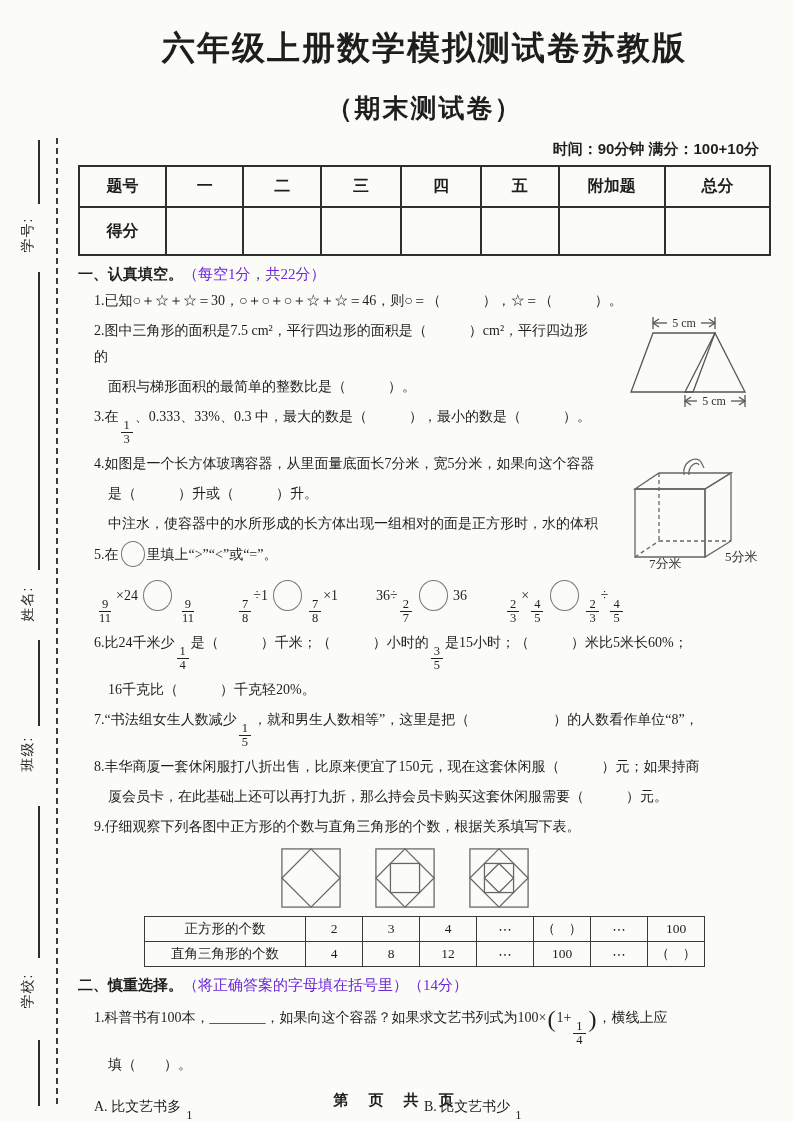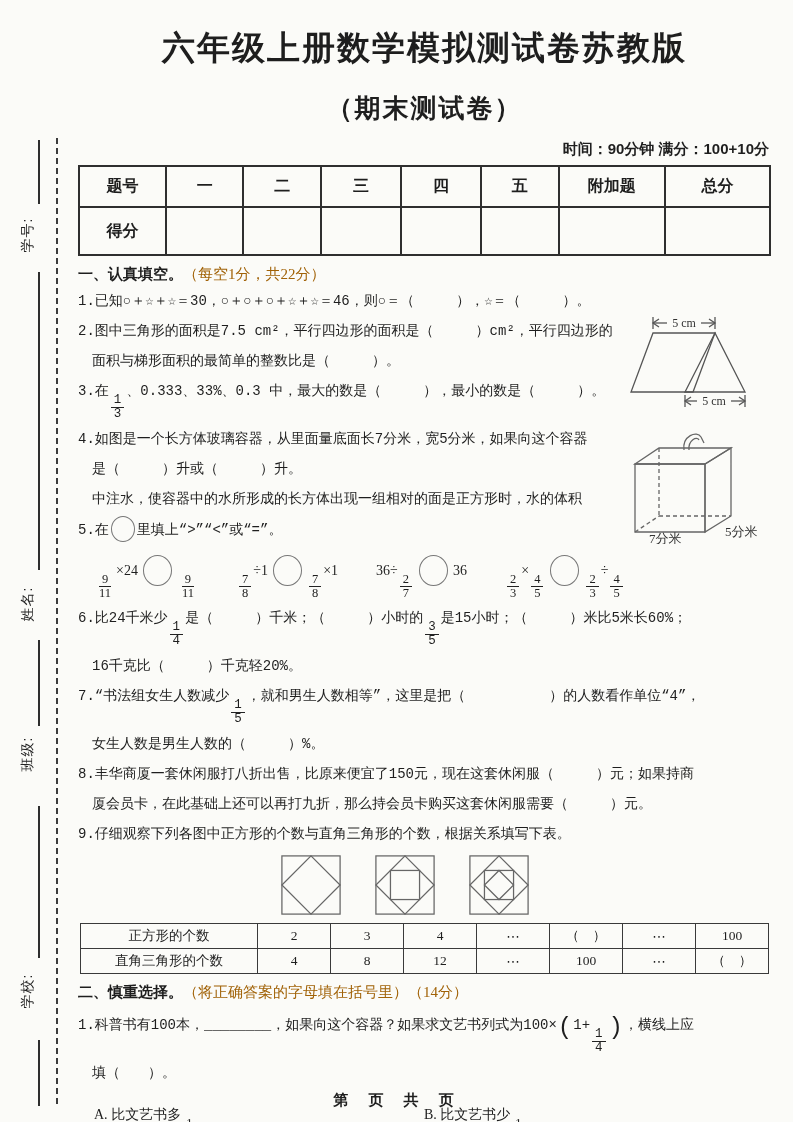--- a/index.html
+++ b/index.html
@@ -11,33 +11,33 @@
   .mdash{position:absolute;left:56px;top:138px;height:966px;border-left:2px dashed #3c3c3c;}
   .mlabel{position:absolute;left:-4px;width:64px;text-align:center;
           transform:rotate(-90deg);font-family:"Liberation Sans","DejaVu Sans",sans-serif;
           font-size:14px;color:#222;letter-spacing:1px;}
   
   .content{position:relative;padding:0 22px 0 78px;}
   .title{margin-top:26px;text-align:center;font-family:"Liberation Sans","DejaVu Sans",sans-serif;
          font-weight:700;font-size:33px;letter-spacing:2px;}
   .subtitle{margin-top:20px;text-align:center;font-family:"Liberation Sans","DejaVu Sans",sans-serif;
             font-weight:700;font-size:26px;letter-spacing:2px;}
-  .infoline{margin:14px 2px 6px 0;text-align:right;font-family:"Liberation Sans","DejaVu Sans",sans-serif;
+  .infoline{margin:14px 12px 6px 0;text-align:right;font-family:"Liberation Sans","DejaVu Sans",sans-serif;
             font-weight:700;font-size:15px;}
   
   table.score{width:100%;border-collapse:collapse;table-layout:fixed;
               font-family:"Liberation Sans","DejaVu Sans",sans-serif;}
   table.score td{border:2px solid #2f2f2f;text-align:center;font-size:16px;font-weight:700;}
   table.score tr.hd td{height:37px;}
   table.score tr.sc td{height:44px;}
   
   .sechead{margin:9px 0 3px 0;font-size:15px;}
   .sechead .st{font-family:Liberation Mono, monospace;font-weight:700;}
-  .sechead .sn{color:#a16207;}
-  p.q{margin:4px 0;line-height:26px;font-family:Liberation Mono, monospace;}
+  .sechead .sn{color:#6d28d9;}
+  p.q{margin:4px 16px;line-height:26px;}
   p.q.indent{padding-left:14px;}
   .wrapA,.wrapB{position:relative;}
   .wrapA p.q{padding-right:158px;}
   .wrapB p.q.fig{padding-right:140px;}
   .figA{position:absolute;right:0;top:-6px;}
   .figB{position:absolute;right:4px;top:-2px;}
   svg text{font-family:"Liberation Serif","DejaVu Serif",serif;}
   
   .f{display:inline-flex;flex-direction:column;align-items:center;vertical-align:-0.6em;
      line-height:1.1;font-size:12.5px;margin:0 2px;}
@@ -45,21 +45,21 @@
   .f .fd{padding:0 3px;}
   
   .circ{display:inline-block;width:27px;height:29px;border:1.4px solid #777;border-radius:50%;
         vertical-align:middle;margin:0 5px 3px 5px;}
   .circ.small{width:22px;height:24px;margin:0 2px 3px 2px;}
   .cmprow{display:flex;align-items:center;gap:38px;margin:10px 0 4px 16px;line-height:30px;}
   .ce{white-space:nowrap;}
   
   .patrow{display:flex;justify-content:center;gap:30px;margin:6px 40px 6px 0;}
   table.q9t{margin:4px auto 6px auto;border-collapse:collapse;}
-  table.q9t td{border:1.6px solid #3a3a3a;text-align:center;font-size:13.5px;height:24px;padding:0 14px;margin-left:24px;}
+  table.q9t td{border:1.6px solid #3a3a3a;text-align:center;font-size:13.5px;height:24px;padding:0 6px;margin-left:24px;}
   table.q9t td.lbl{width:148px;}
   table.q9t td.c{width:44px;}
   
   .optgrid{display:grid;grid-template-columns:330px 1fr;row-gap:24px;margin:16px 0 0 16px;}
   .opt{white-space:nowrap;line-height:26px;}
   .bigp{font-size:24px;vertical-align:-0.2em;padding:0 1px;}
   .blank{letter-spacing:0;}
   .footer{position:absolute;left:1px;bottom:12px;width:100%;text-align:center;
           font-family:"Liberation Sans","DejaVu Sans",sans-serif;font-weight:700;
           font-size:15px;letter-spacing:8px;}
@@ -217,22 +217,21 @@
           <span class="fd">4</span>
         </span><span>是（　　　）千米；（　　　）小时的</span><span class="f">
           <span class="fn">3</span>
           <span class="fd">5</span>
         </span><span>是15小时；（　　　）米比5米长60%；</span></p>
     <p class="q indent">16千克比（　　　）千克轻20%。</p>
 
     <p class="q"><span>7.“书法组女生人数减少</span><span class="f">
           <span class="fn">1</span>
           <span class="fd">5</span>
-        </span><span>，就和男生人数相等”，这里是把（　　　　　　）的人数看作单位“4”，</span></p>
-    <p class="q indent">女生人数是男生人数的（　　　）%。</p>
+        </span><span>，就和男生人数相等”，这里是把（　　　　　　）的人数看作单位“8”，</span></p>
 
     <p class="q">8.丰华商厦一套休闲服打八折出售，比原来便宜了150元，现在这套休闲服（　　　）元；如果持商</p>
     <p class="q indent">厦会员卡，在此基础上还可以再打九折，那么持会员卡购买这套休闲服需要（　　　）元。</p>
 
     <p class="q">9.仔细观察下列各图中正方形的个数与直角三角形的个数，根据关系填写下表。</p>
 
     <div class="patrow">
       <svg width="64" height="64" viewBox="0 0 66 66">
         <g stroke="#666" stroke-width="1.3" fill="none">
           <rect x="3" y="3" width="60" height="60"></rect>

